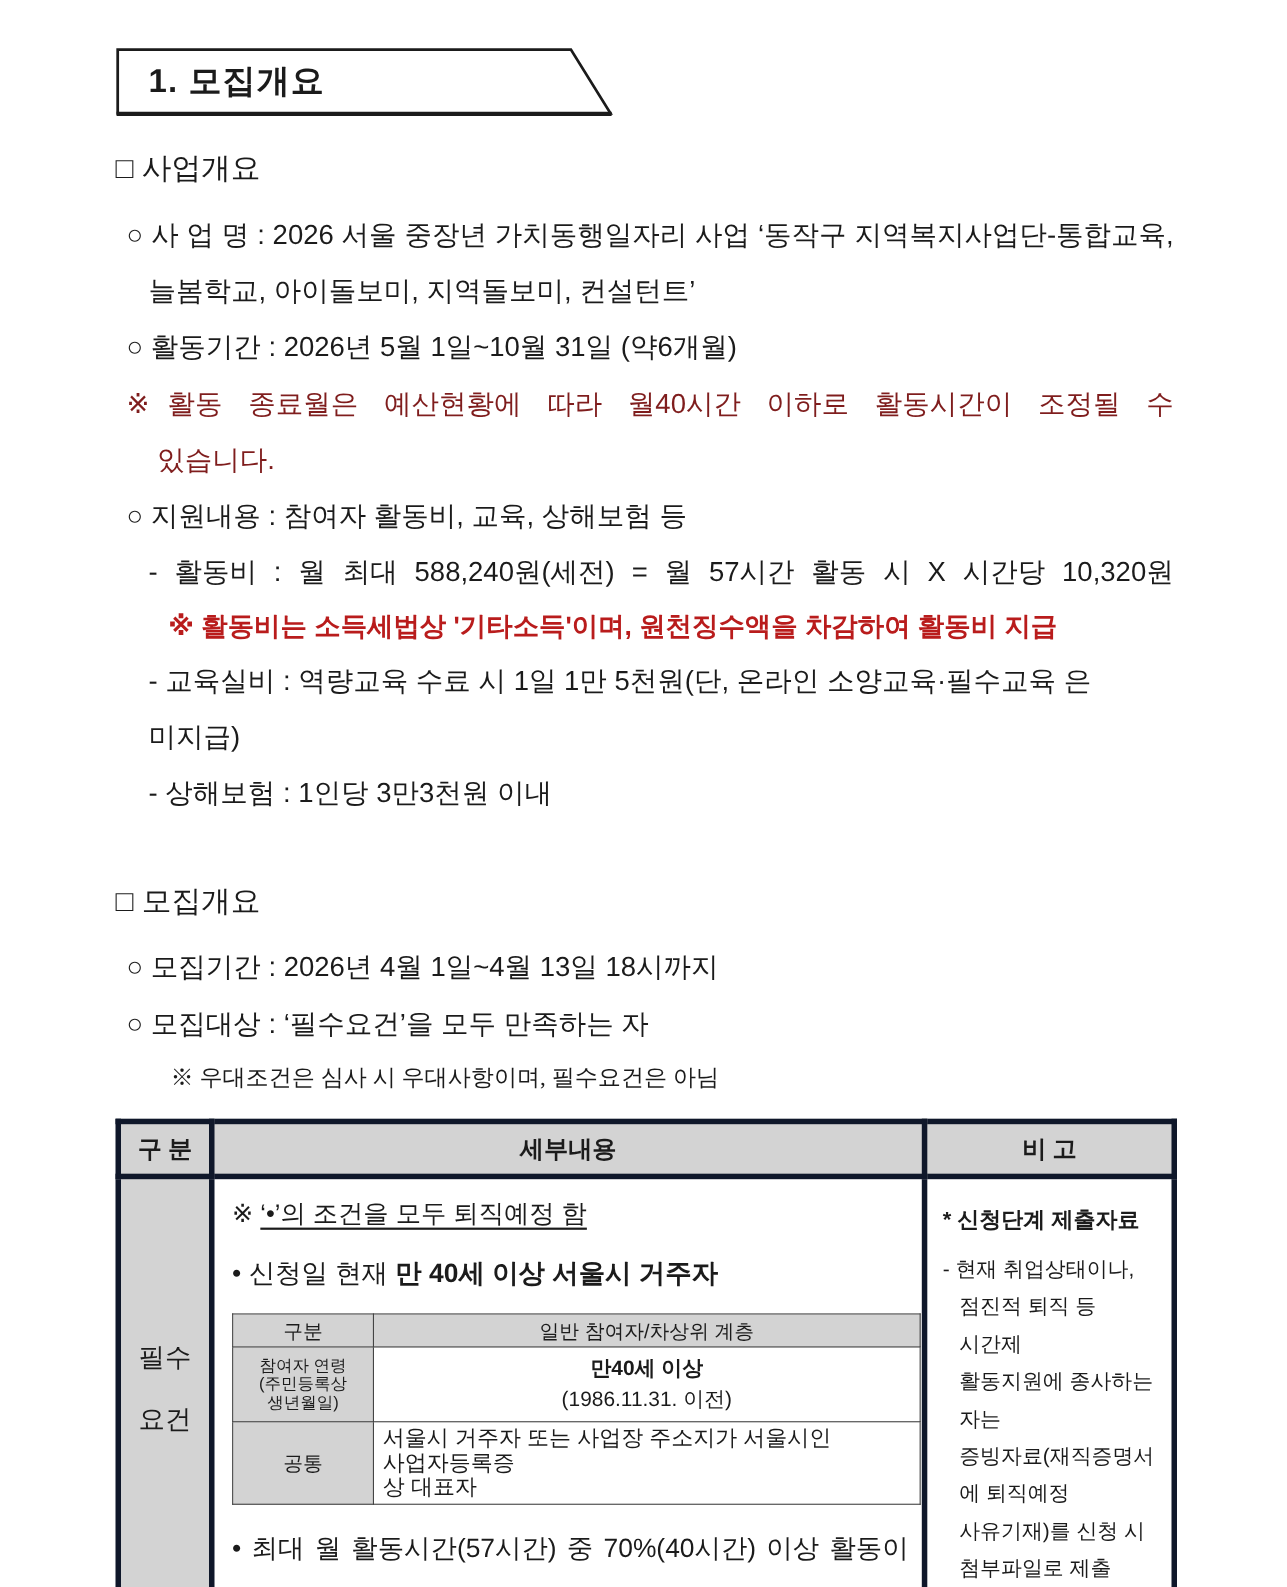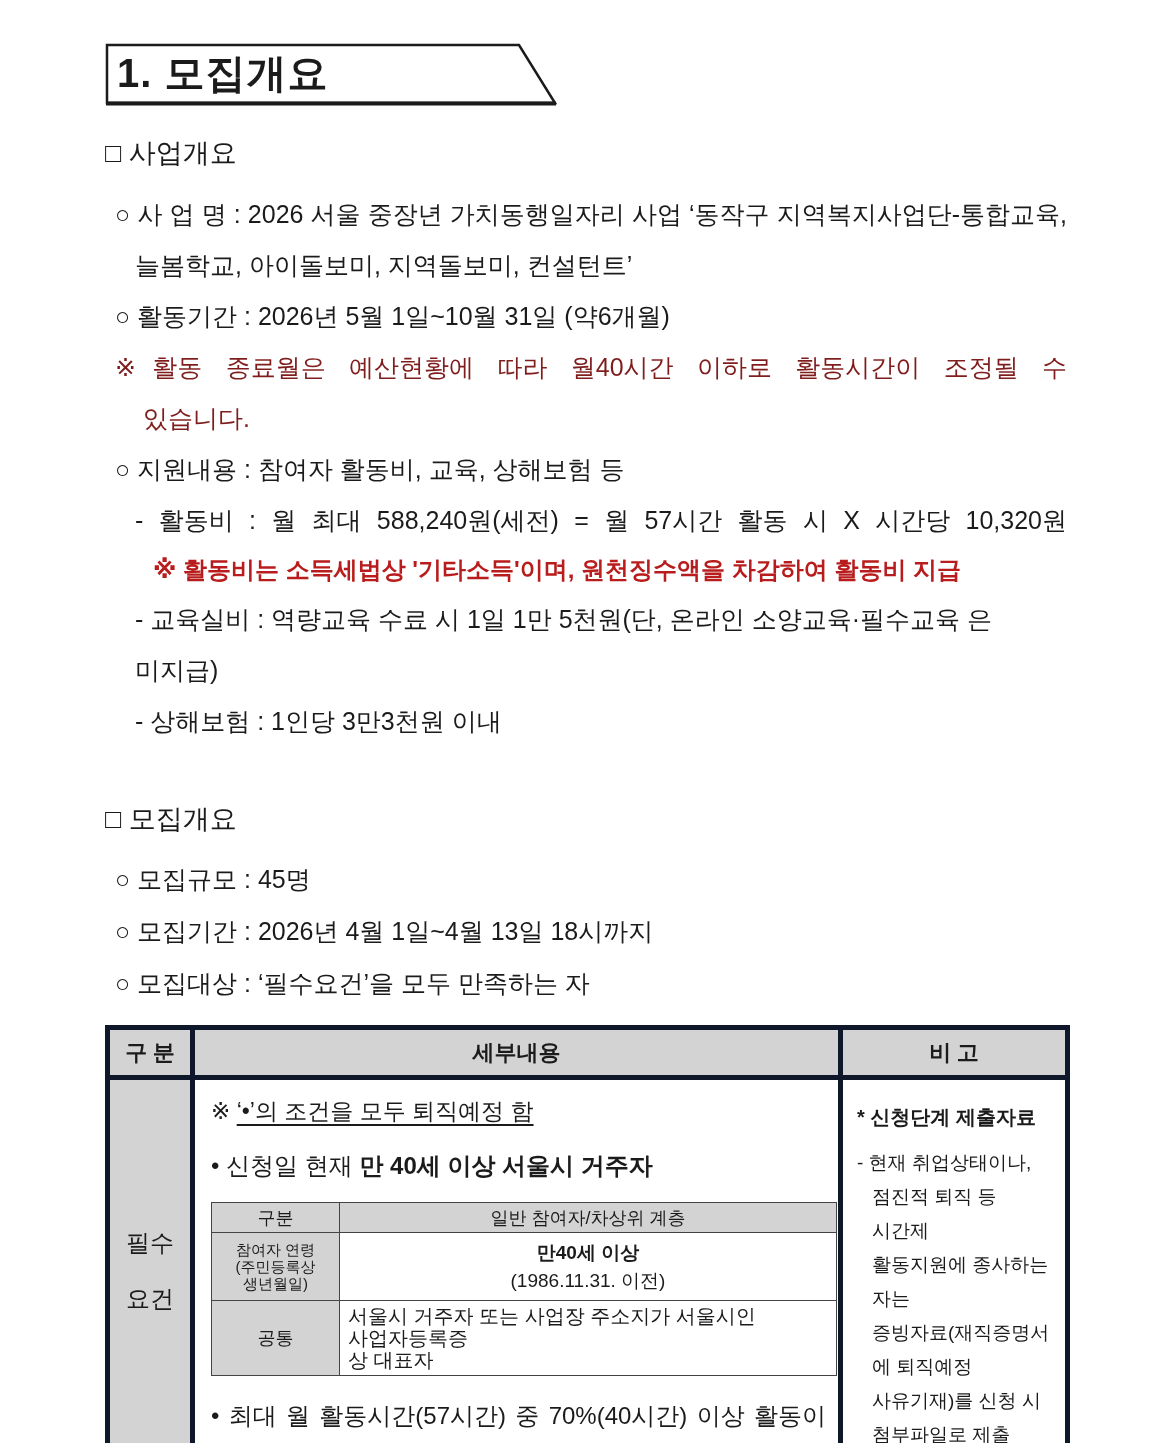--- a/index.html
+++ b/index.html
@@ -8,22 +8,22 @@
     width:1170px; height:1443px; overflow:hidden; position:relative;
     font-family:"Liberation Sans","DejaVu Sans",sans-serif;
     color:#1b1b1b;
   }
   .content { margin-left:105px; width:962px; }
 
   
   .banner { position:relative; width:456px; height:64px; margin:43px 0 0 105px; }
   .banner svg { position:absolute; left:0; top:0; }
   .banner-title {
-    position:absolute; left:12px; top:50%; transform:translateY(-52%);
-    font-size:40px; font-weight:bold; letter-spacing:1px;
+    position:absolute; left:30px; top:50%; transform:translateY(-52%);
+    font-size:30px; font-weight:bold; letter-spacing:1px;
   }
 
   .h-section { font-size:27px; line-height:40px; margin-top:26px; }
   .list { margin-top:16px; }
   .ln { font-size:25px; line-height:51px; word-break:keep-all; }
   .just { text-align:justify; text-align-last:justify; }
   .indent1 { padding-left:10px; }
   .indent2 { padding-left:30px; }
   .indent3 { padding-left:38px; }
   .blue { color:#7f1d1d; }
@@ -105,23 +105,23 @@
     <div class="ln indent1">○ 지원내용 : 참여자 활동비, 교육, 상해보험 등</div>
     <div class="ln indent2 just">- 활동비 : 월 최대 588,240원(세전) = 월 57시간 활동 시 X 시간당 10,320원</div>
     <div class="ln red">※ 활동비는 소득세법상 '기타소득'이며, 원천징수액을 차감하여 활동비 지급</div>
     <div class="ln indent2">- 교육실비 : 역량교육 수료 시 1일 1만 5천원(단, 온라인 소양교육·필수교육 은 미지급)</div>
     <div class="ln indent2">- 상해보험 : 1인당 3만3천원 이내</div>
   </div>
 
   <div class="h-section" style="margin-top:52px;">□ 모집개요</div>
 
   <div class="recruit-list">
-    <div class="ln indent1">○ 모집규모 : 45명</div>
     <div class="ln indent1">○ 모집기간 : 2026년 4월 1일~4월 13일 18시까지</div>
     <div class="ln indent1">○ 모집대상 : ‘필수요건’을 모두 만족하는 자</div>
+    <div class="small-note">※ 우대조건은 심사 시 우대사항이며, 필수요건은 아님</div>
   </div>
 
 </div>
 
 <table class="main">
   <colgroup>
     <col class="col-label">
       <col class="col-detail">
       <col class="col-remark">
   </colgroup>

